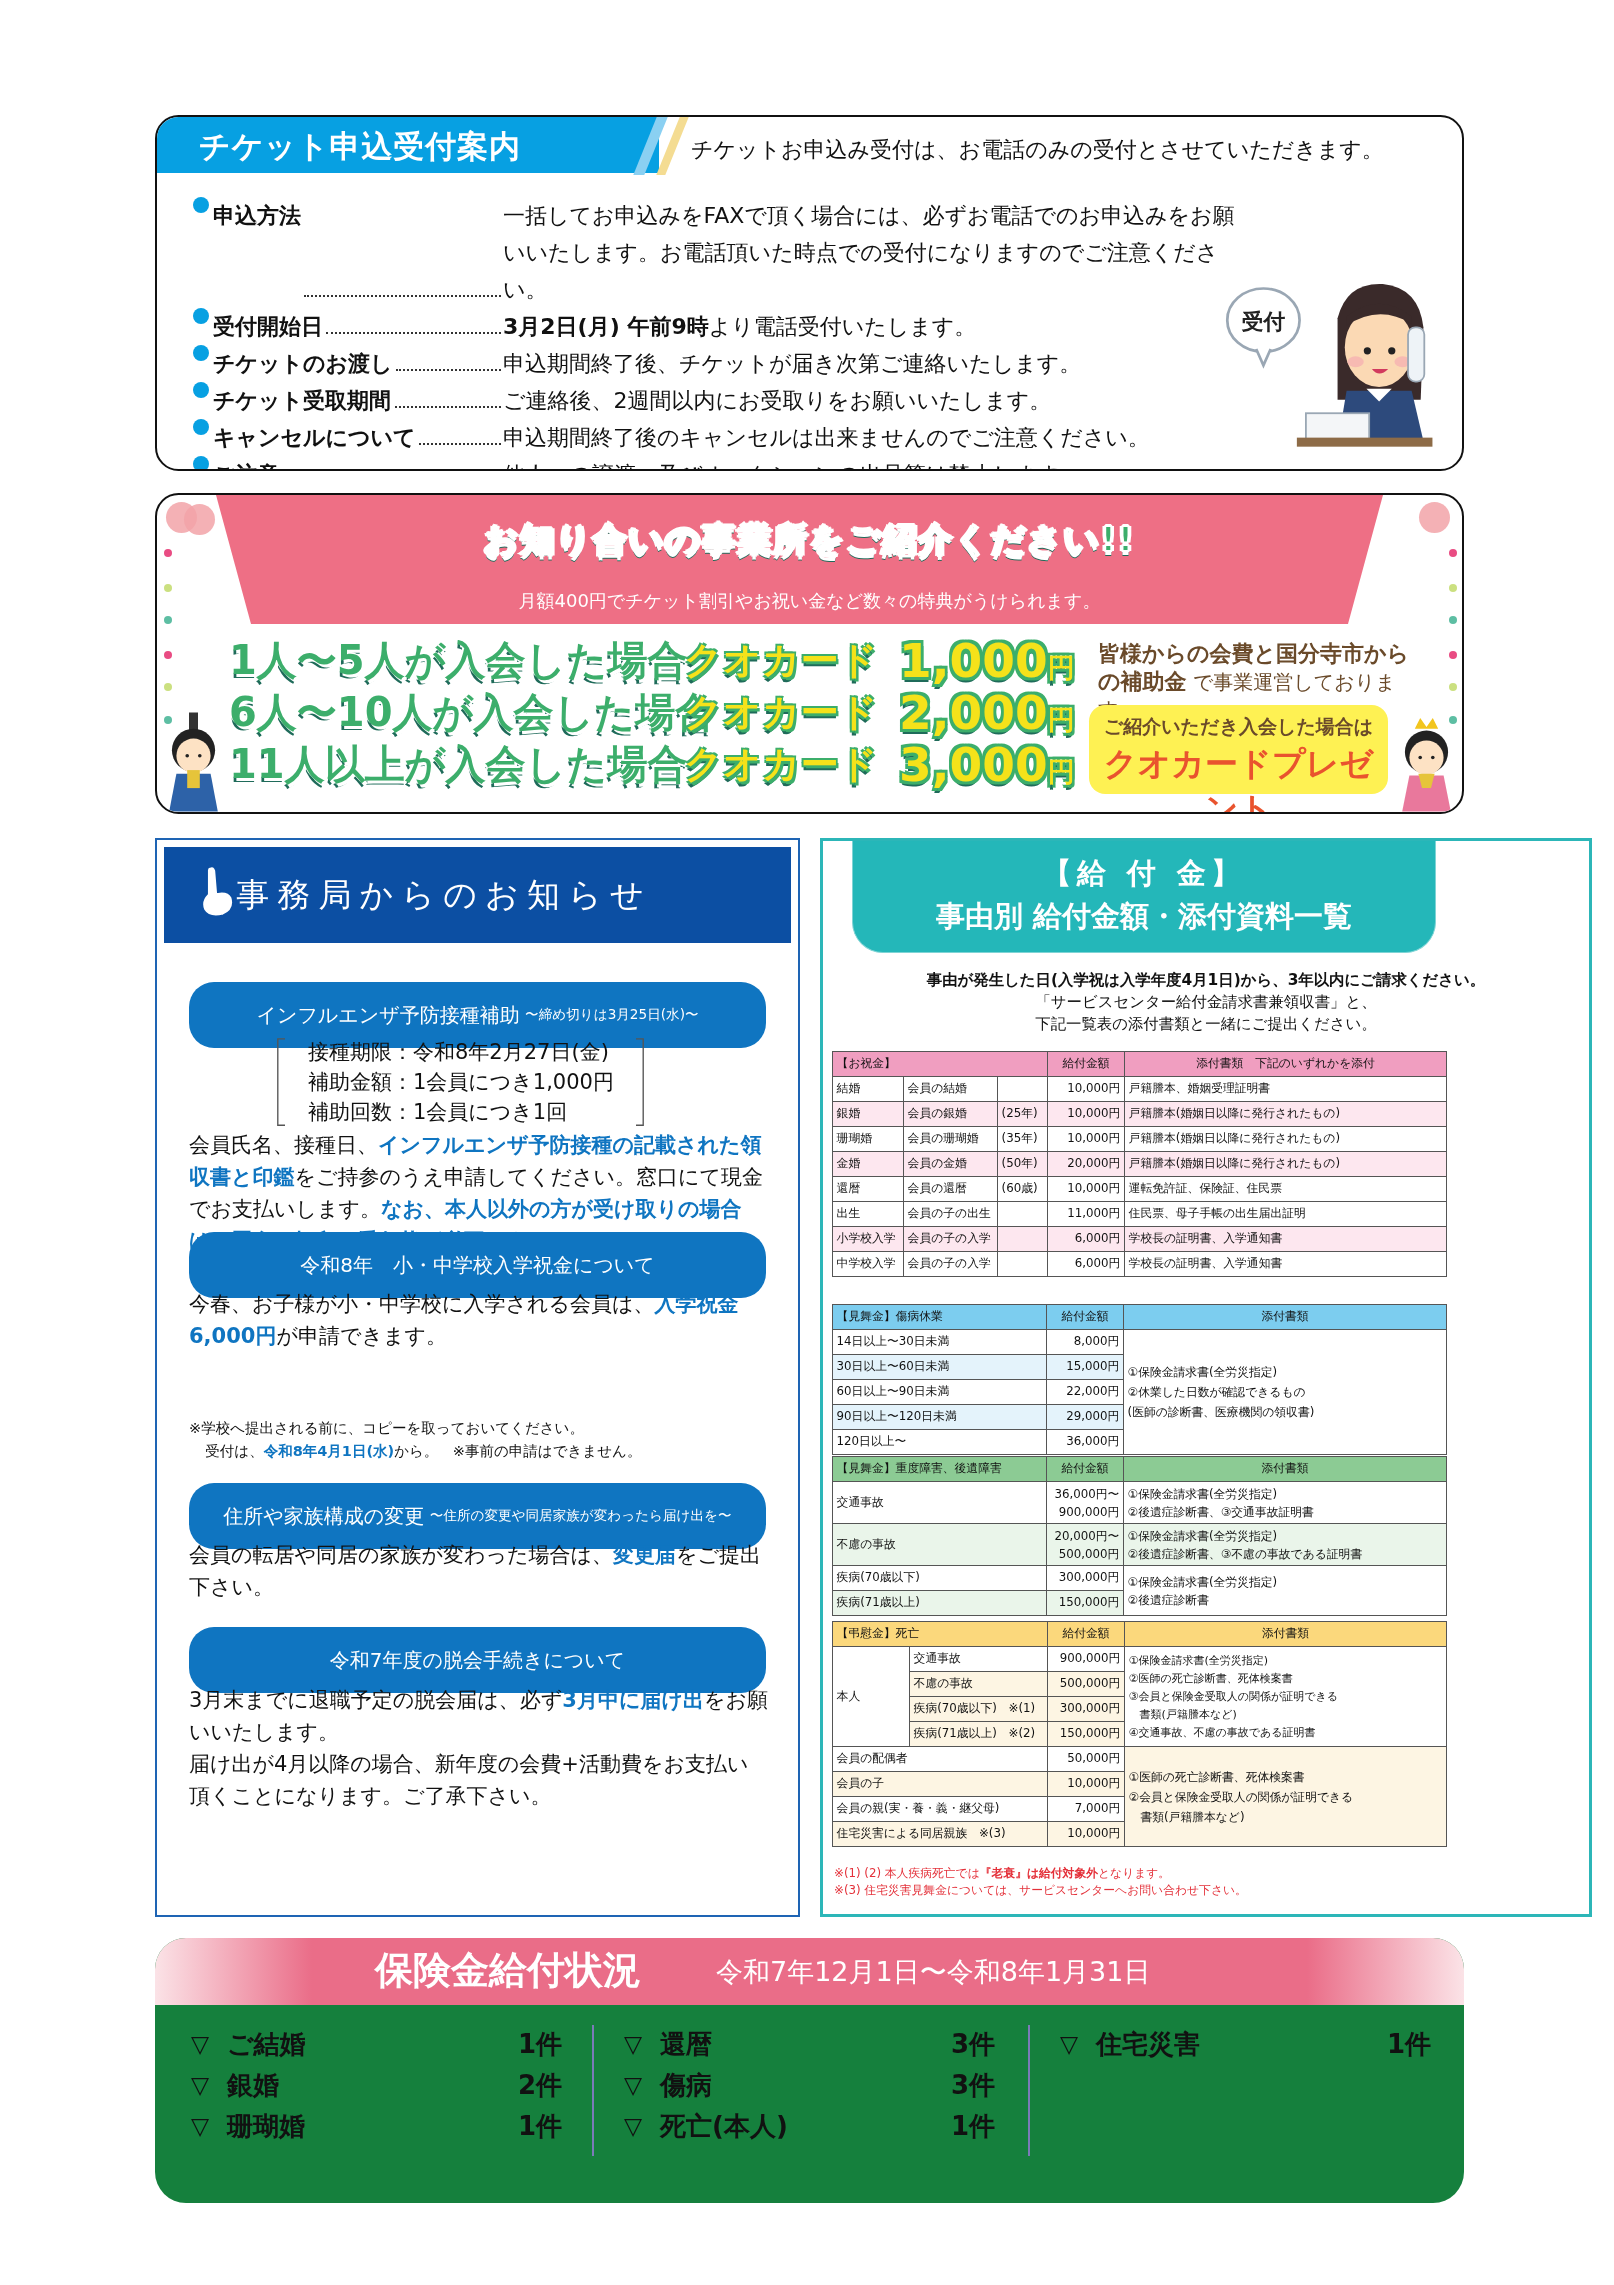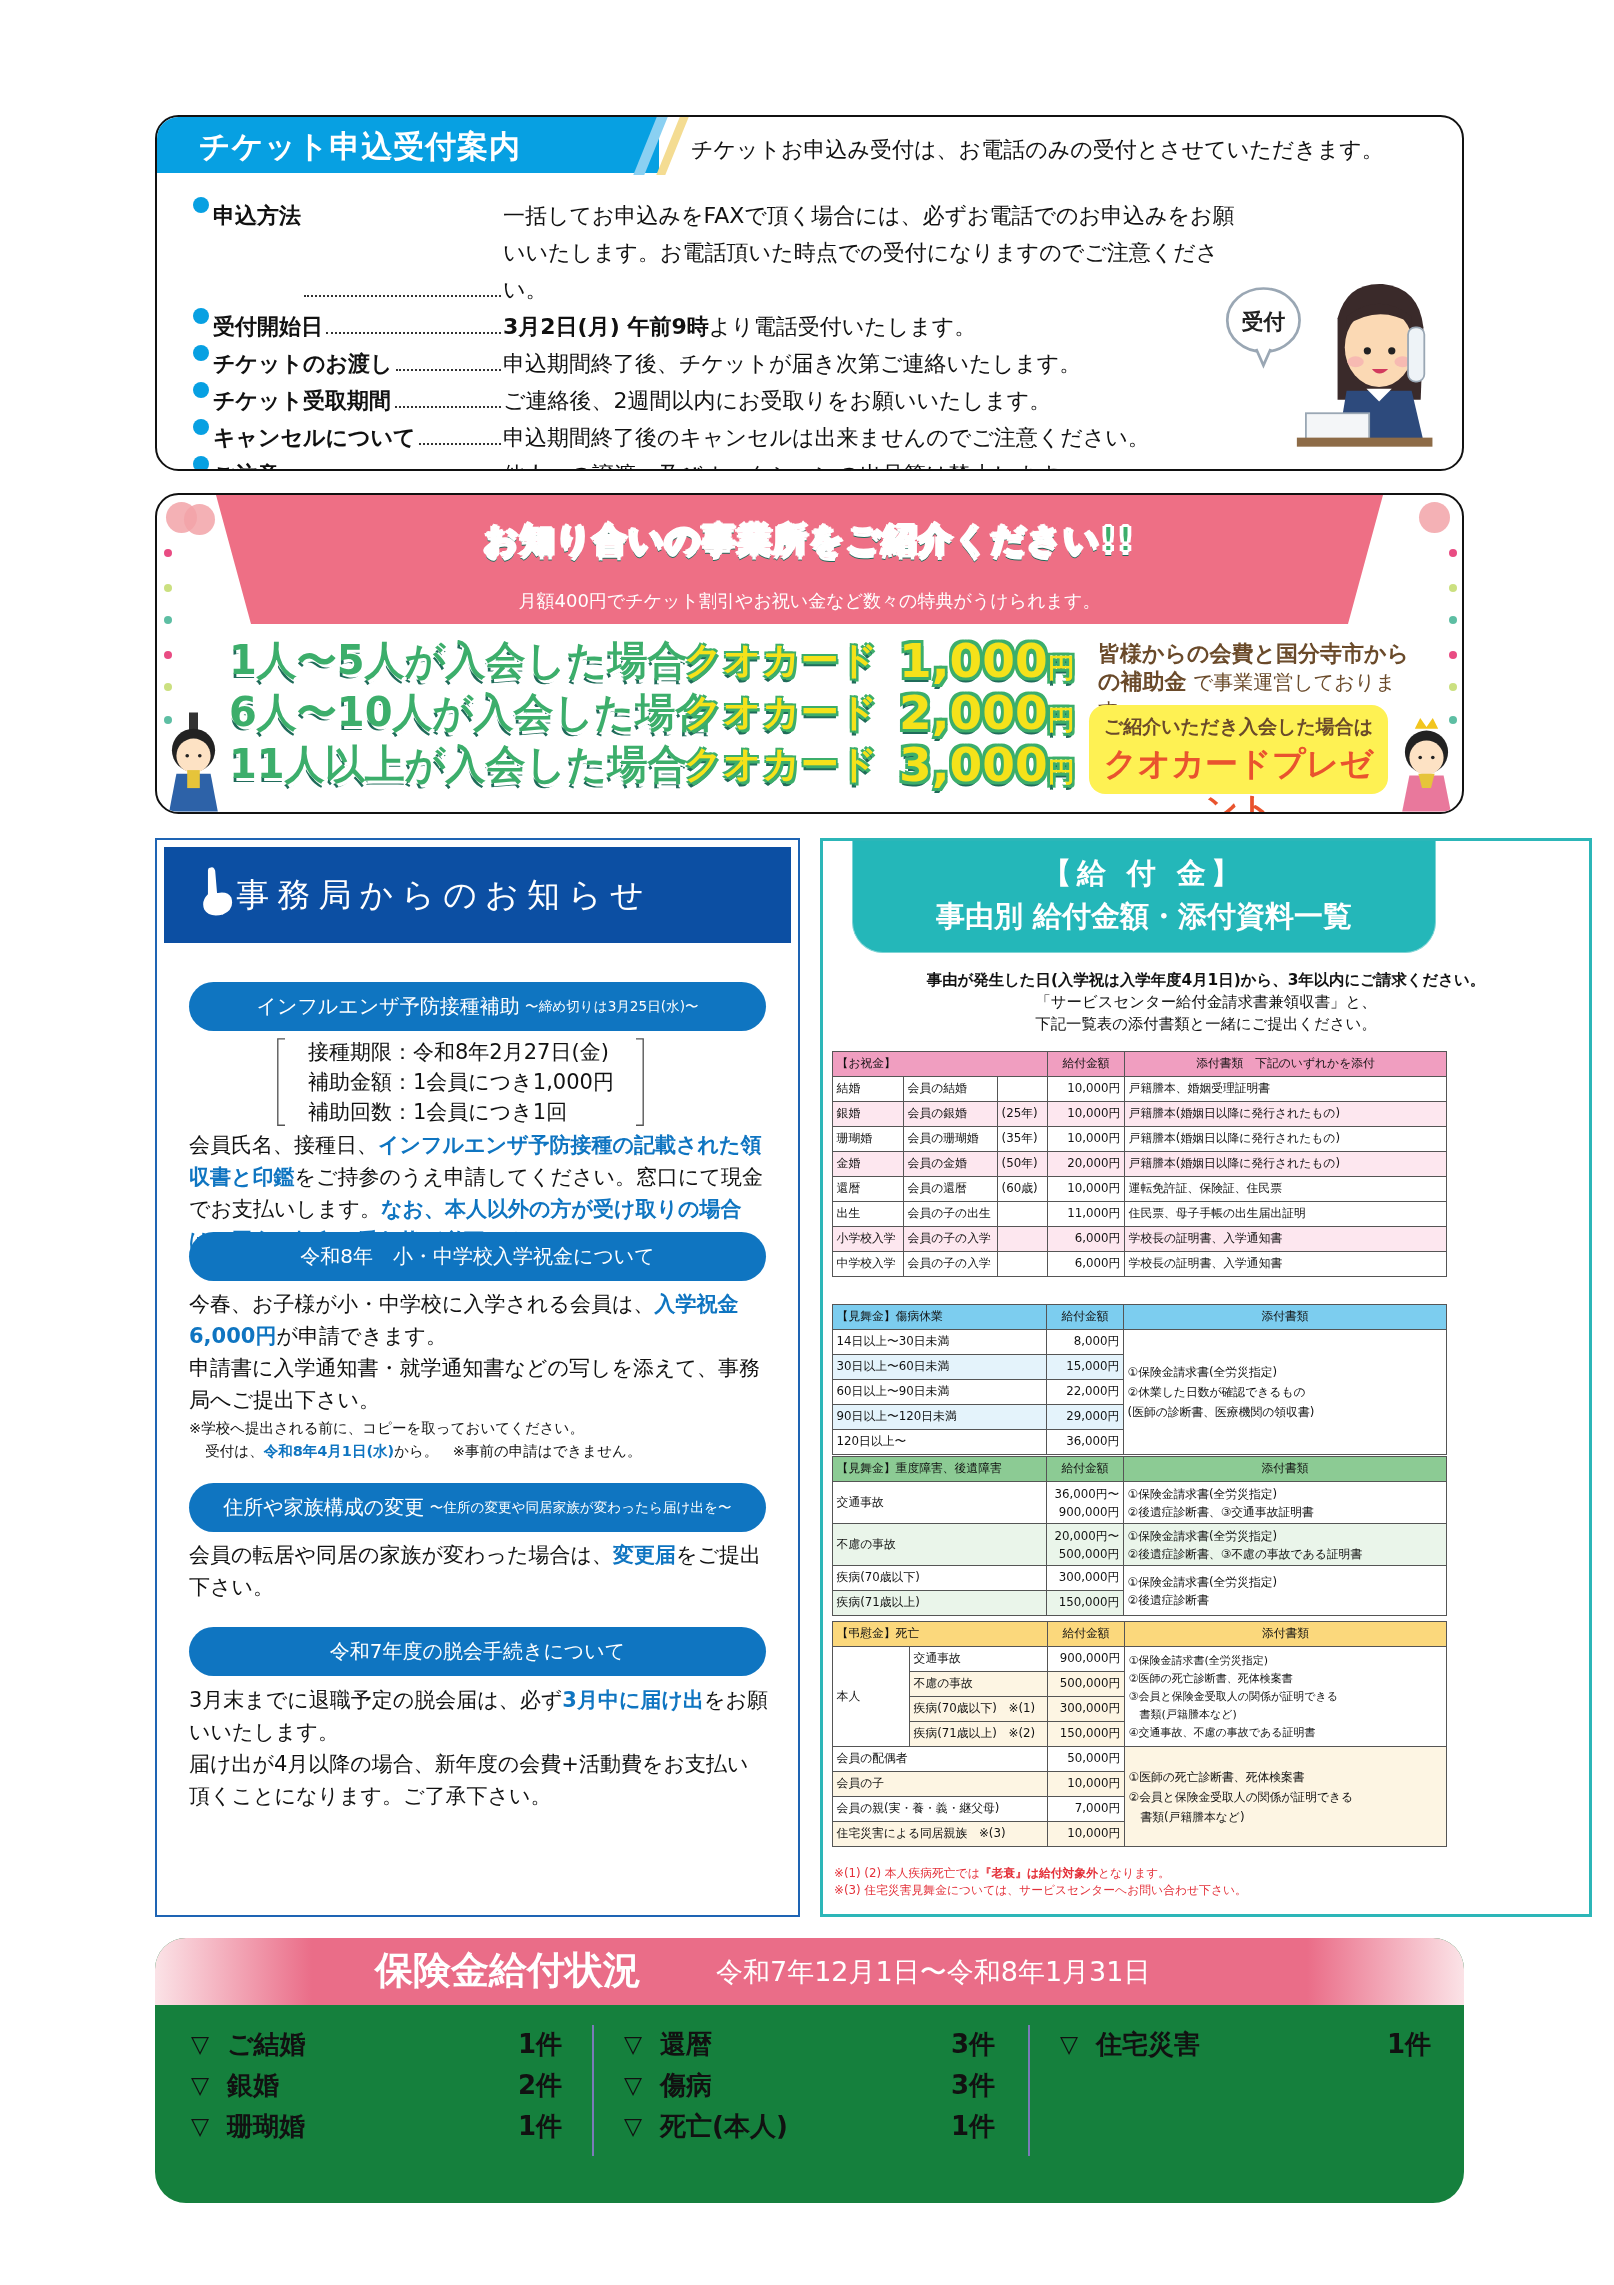--- a/index.html
+++ b/index.html
@@ -36,21 +36,21 @@
 #intro .present{left:932px;top:210px;width:299px;height:89px;background:#fef153;border-radius:16.3px;text-align:center;padding-top:9px}
 #intro .present .p1{font-size:19px;font-weight:bold;color:#6a4a2a}
 #intro .present .p2{font-size:33px;font-weight:bold;color:#e9532e;margin-top:1.8px}
 .plum{position:absolute;width:31px;height:31px;border-radius:50%;background:#f2a3a8;opacity:.85}
 .ddot{position:absolute;width:8.1px;height:8.1px;border-radius:50%}
 .doll{position:absolute;width:63px;height:100px}
 
 #office{left:155px;top:838px;width:645px;height:1079px;border:2.7px solid #1e64b4;background:#fff}
 #office .hdr{left:7.2px;top:7.2px;width:627px;height:96px;background:#0c4fa3;color:#fff;font-size:33px;letter-spacing:8.1px;display:flex;align-items:center;padding-left:72px}
 #office .hand{position:absolute;left:32px;top:18px;width:41px;height:54px}
-.pill{position:absolute;left:32px;width:577px;height:49px;border-radius:25px;background:#0f75c1;color:#fff;font-size:20px;display:flex;align-items:center;justify-content:center;white-space:nowrap}
+.pill{position:absolute;left:32px;width:577px;height:66px;border-radius:25px;background:#0f75c1;color:#fff;font-size:20px;display:flex;align-items:center;justify-content:center;white-space:nowrap}
 .pill small{font-size:13.6px;margin-left:5.4px}
 .otext{position:absolute;left:32px;width:579px;font-size:21px;line-height:32px}
 .otext .hl{color:#0f75c1;font-weight:bold}
 .otext.small{font-size:14.5px;line-height:22.6px}
 
 #benefit{left:820px;top:838px;width:772px;height:1079px;border:3.6px solid #2cb6b8;background:#fff}
 #benefit .hdr{left:29px;top:0;width:584px;height:112px;background:#24b7b9;border-radius:0 0 31px 31px;color:#fff;text-align:center;font-weight:bold;border:1.8px solid #7fd4d5;border-top:none}
 #benefit .hdr .h1{font-size:29px;margin-top:12.7px;letter-spacing:5.4px}
 #benefit .hdr .h2{font-size:29px;margin-top:3.6px}
 #benefit .intro{left:0;width:100%;top:128px;text-align:center;font-size:15.4px;line-height:22px}
@@ -246,21 +246,20 @@
   </div>
   <div class="otext" style="top:289px">
     <span>会員氏名、接種日、</span><span class="hl">インフルエンザ予防接種の記載された領収書と印鑑</span><span>をご持参のうえ申請してください。窓口にて現金でお支払いします。</span><span class="hl">なお、本人以外の方が受け取りの場合は、署名・押印の委任状が必要です。</span>
   </div>
 
   <div class="pill" style="top:392px">
       <span>令和8年　小・中学校入学祝金について</span>
     </div>
   <div class="otext" style="top:448px">
     <span>今春、お子様が小・中学校に入学される会員は、</span><span class="hl">入学祝金6,000円</span><span>が申請できます。</span><br>
-    <span>申請書に入学通知書・就学通知書などの写しを添えて、事務局へご提出下さい。</span>
   </div>
   <div class="otext small" style="top:577px">
     <div>※学校へ提出される前に、コピーを取っておいてください。</div>
     <div style="padding-left:16.3px"><span>受付は、</span><span class="hl">令和8年4月1日(水)</span><span>から。　※事前の申請はできません。</span></div>
   </div>
 
   <div class="pill" style="top:643px">
       <span>住所や家族構成の変更</span>
       <small>〜住所の変更や同居家族が変わったら届け出を〜</small>
     </div>

